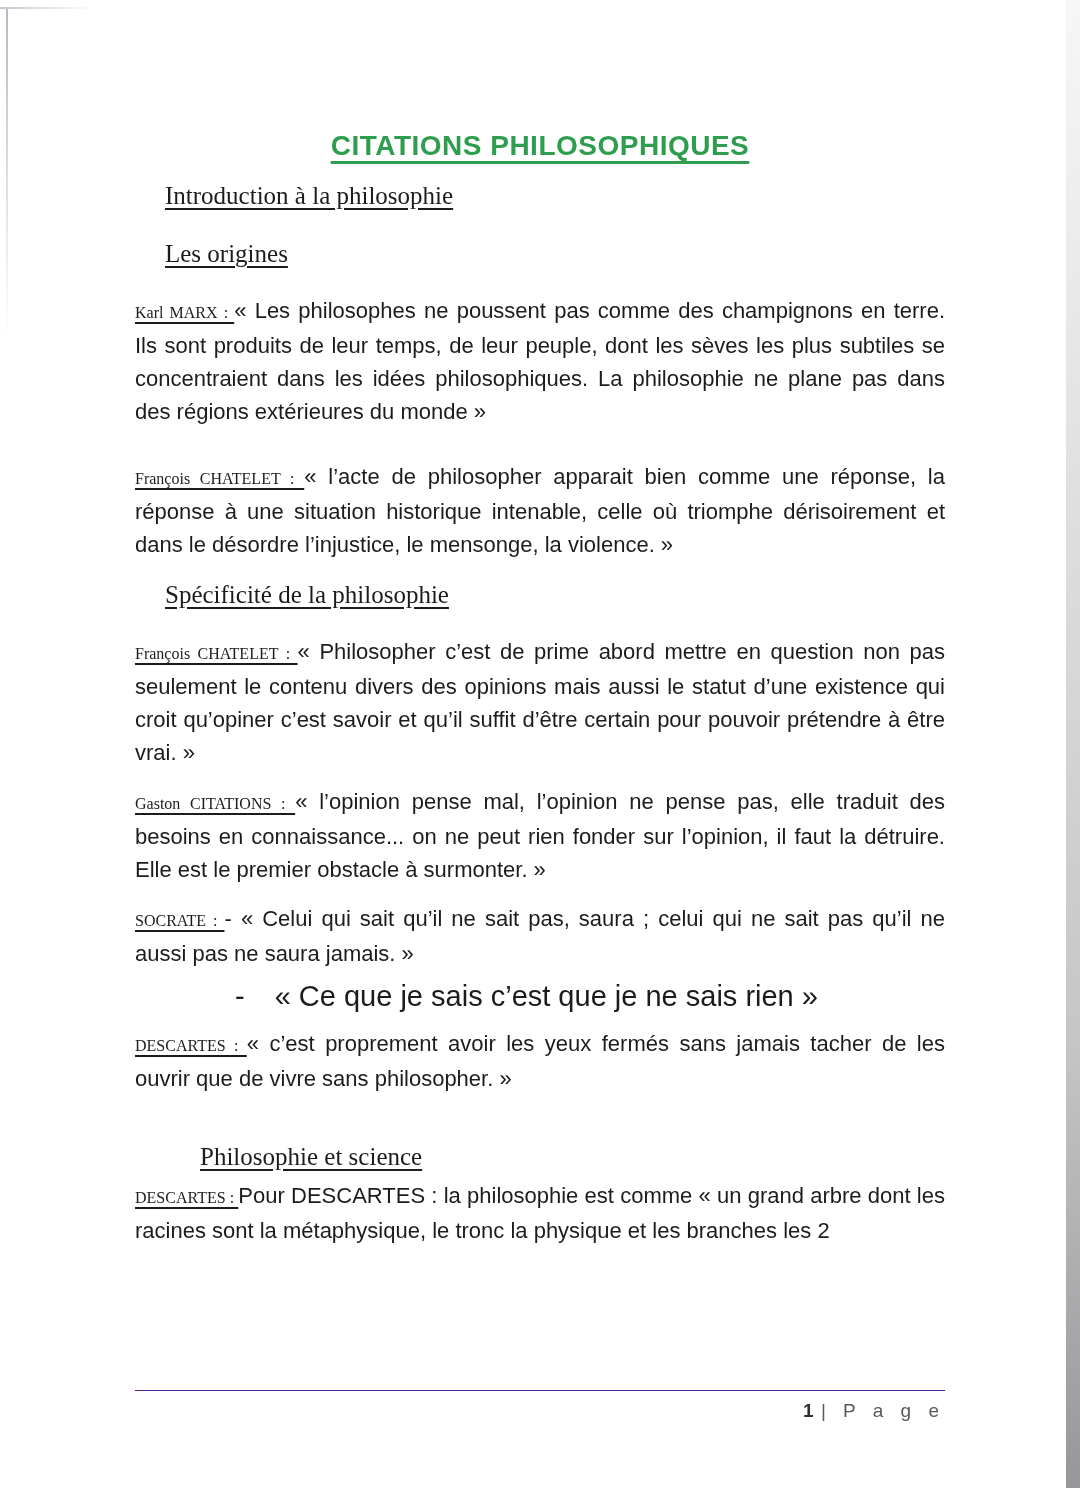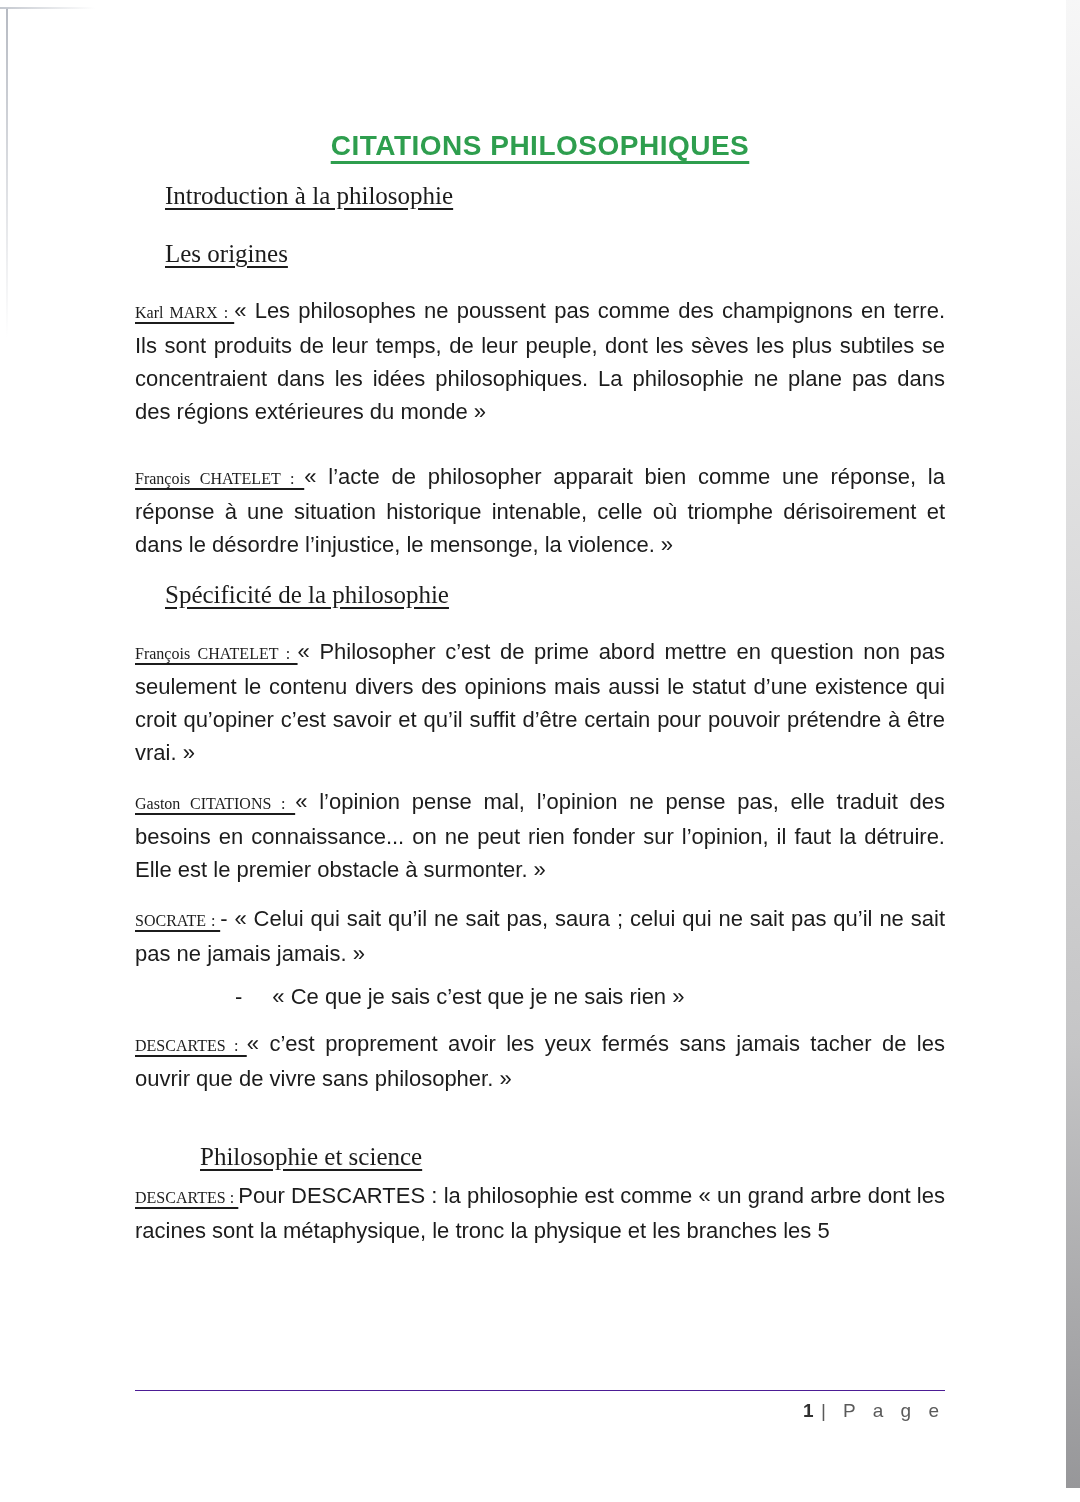--- a/index.html
+++ b/index.html
@@ -90,21 +90,21 @@
   .quote.q-marx { margin-top: 26px; }
   .quote.q-chatelet1 { margin-top: 32px; }
   .quote.q-chatelet2 { margin-top: 26px; }
   .quote.q-bachelard { margin-top: 16px; }
   .quote.q-socrate { margin-top: 16px; }
   .quote.q-descartes1 { margin-top: 14px; }
   .quote.q-descartes2 { margin-top: 8px; }
   .dash-line {
     margin-top: 10px;
     padding-left: 100px;
-    font-size: 22px;
+    font-size: 29px;
     line-height: 33px;
   }
   .dash-line .dash { margin-right: 30px; }
   .footer {
     position: absolute;
     left: 135px;
     right: 135px;
     top: 1390px;
     border-top: 1px solid #4c1d95;
     padding-top: 9px;
@@ -150,37 +150,37 @@
 
     <p class="quote q-chatelet2">
       <span class="author">François CHATELET : </span><span>« Philosopher c’est de prime abord mettre en question non pas seulement le contenu divers des opinions mais aussi le statut d’une existence qui croit qu’opiner c’est savoir et qu’il suffit d’être certain pour pouvoir prétendre à être vrai. »</span>
     </p>
 
     <p class="quote q-bachelard">
       <span class="author">Gaston CITATIONS : </span><span>« l’opinion pense mal, l’opinion ne pense pas, elle traduit des besoins en connaissance... on ne peut rien fonder sur l’opinion, il faut la détruire. Elle est le premier obstacle à surmonter. »</span>
     </p>
 
     <p class="quote q-socrate">
-      <span class="author">SOCRATE : </span><span>- « Celui qui sait qu’il ne sait pas, saura ; celui qui ne sait pas qu’il ne sait pas ne jamais jamais. »</span>
+      <span class="author">SOCRATE : </span><span>- « Celui qui sait qu’il ne sait pas, saura ; celui qui ne sait pas qu’il ne aussi pas ne saura jamais. »</span>
     </p>
 
     <div class="dash-line">
       <span class="dash">-</span><span>« Ce que je sais c’est que je ne sais rien »</span>
     </div>
 
     <p class="quote q-descartes1">
       <span class="author">DESCARTES : </span><span>« c’est proprement avoir les yeux fermés sans jamais tacher de les ouvrir que de vivre sans philosopher. »</span>
     </p>
 
     <div class="section-heading science">
       <span class="underlined">Philosophie et science</span>
     </div>
 
     <p class="quote q-descartes2">
-      <span class="author">DESCARTES : </span><span>Pour DESCARTES : la philosophie est comme « un grand arbre dont les racines sont la métaphysique, le tronc la physique et les branches les 5</span>
+      <span class="author">DESCARTES : </span><span>Pour DESCARTES : la philosophie est comme « un grand arbre dont les racines sont la métaphysique, le tronc la physique et les branches les 2</span>
     </p>
 
   </div>
 
   <div class="footer">
     <span class="num">1</span>
     <span class="word">| P a g e</span>
   </div>
 </div>
 

